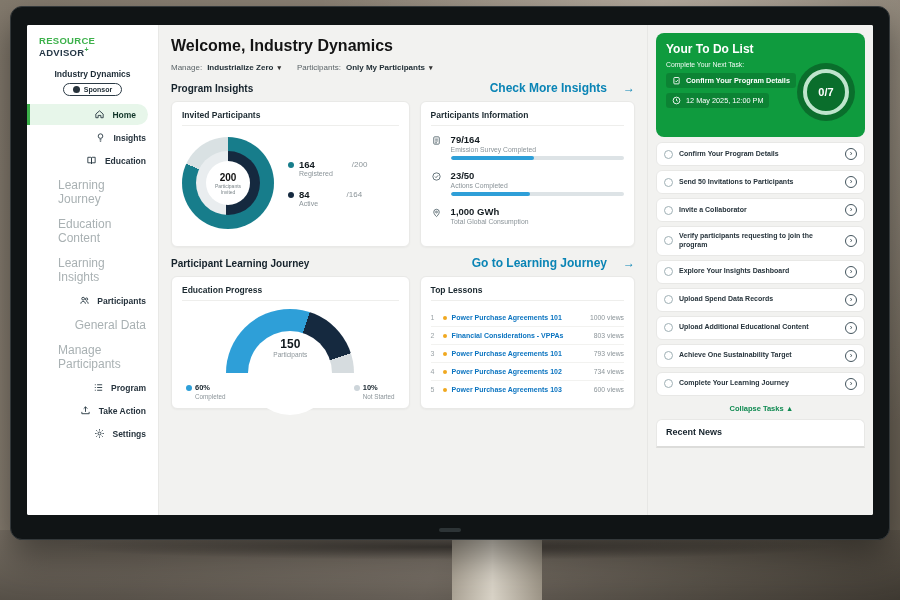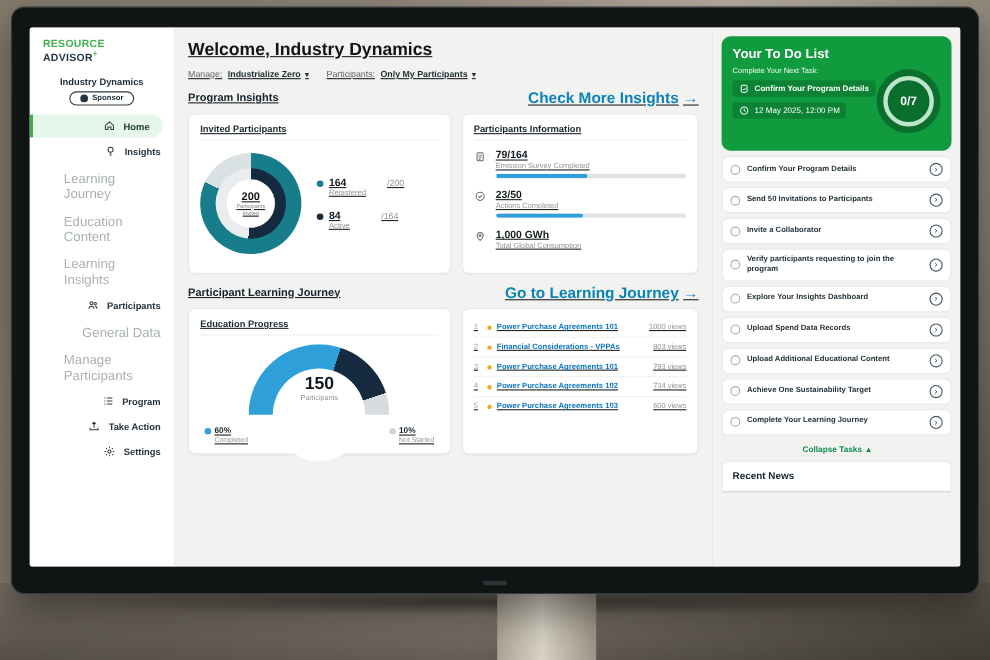--- a/index.html
+++ b/index.html
@@ -38,29 +38,29 @@
   .nav { display:flex; flex-direction:column; gap:2px; }
   .nav-item { display:flex; align-items:center; gap:7px; padding:4.5px 12px; font-weight:bold;
     font-size:8.5px; color:#26333d; cursor:pointer;justify-content:flex-end; }
   .nav-item.sub { padding-left:31px; color:#a9b1b3; font-weight:normal; font-size:12px; }
   .nav-item.active { background:#e7f6ea; border-left:3px solid #3db14b; padding-left:9px;
     border-radius:0 12px 12px 0; margin-right:10px; color:#12362a; }
   .nicon { width:12px; height:12px; display:flex; align-items:center; justify-content:center; color:#2a3a44; flex:none; }
   .nicon svg, .iicon svg, .wicon svg { display:block; }
 
   
-  .main { flex:1; background:#f2f2f0; padding:10px 12px; overflow:hidden;text-decoration:underline; }
+  .main { flex:1; background:#f2f2f0; padding:10px 12px; overflow:hidden; }
   .h1 { font-size:16px; font-weight:bold; color:#141414; margin:2px 0 8px; }
   .filters { display:flex; align-items:center; gap:16px; font-size:8px; color:#5b6468; margin-bottom:2px; }
   .fgroup { display:flex; align-items:center; gap:5px; }
   .dd { display:flex; align-items:center; gap:4px; font-weight:bold; color:#1d2b33; cursor:pointer; }
   .caret { font-size:7px; color:#333; }
   .secrow { display:flex; justify-content:space-between; align-items:center; margin:9px 0 6px; }
   .sectitle { font-size:10px; font-weight:bold; color:#15222b; }
-  .seclink { font-size:14px; font-weight:bold; color:#0a84b5; display:flex; gap:4px; align-items:center; cursor:pointer; }
+  .seclink { font-size:12px; font-weight:bold; color:#0a84b5; display:flex; gap:16px; align-items:center; cursor:pointer; }
   .cards { display:flex; gap:10px; }
   .card { background:#fff; border:1px solid #e9e9e7; border-radius:6px; padding:8px 10px;
     box-shadow:0 1px 2px rgba(0,0,0,.04); }
   .card-title { font-size:8.5px; font-weight:bold; color:#1b2930; padding-bottom:5px;
     border-bottom:1px solid #eeeeec; margin-bottom:8px; }
   .invited, .edu { flex:1.12; } .infocard, .lessons { flex:1; }
 
   .donut-row { display:flex; align-items:center; gap:14px; padding:3px 0 2px; }
   .donut { width:92px; height:92px; border-radius:50%; flex:none;
     background:conic-gradient(#177d8b 0 295deg, #d9e1e3 295deg 360deg);
@@ -88,21 +88,21 @@
   .ibar { height:4px; background:#dde3e6; border-radius:2px; overflow:hidden; }
   .ifill { height:100%; background:#2e9fd8; border-radius:2px; }
   .w48 { width:48%; } .w46 { width:46%; }
 
   .gauge-wrap { position:relative; width:128px; height:66px; margin:4px auto 2px; }
   .gauge { position:absolute; left:0; top:0; width:128px; height:64px; overflow:hidden; }
   .gauge-c { width:128px; height:128px; border-radius:50%;
     background:conic-gradient(from 270deg, #2e9fd8 0 108deg, #15293f 108deg 162deg, #d6dcdf 162deg 180deg, transparent 180deg); }
   .gauge-hole { position:absolute; left:22px; top:22px; width:84px; height:84px; border-radius:50%; background:#fff; }
   .gauge-text { position:absolute; left:0; right:0; top:28px; text-align:center; }
-  .gv { font-size:16px; font-weight:bold; color:#10181d; }
+  .gv { font-size:12px; font-weight:bold; color:#10181d; }
   .gl { font-size:6.5px; color:#8b9499; }
   .glegend { display:flex; justify-content:space-between; padding:6px 4px 0; }
   .grow { display:flex; align-items:center; gap:3px; font-size:7.5px; font-weight:bold; color:#15222b; }
   .glab { font-size:6.3px; color:#8b9499; margin-left:9px; margin-top:1px; }
 
   .lesson { display:flex; align-items:center; gap:5px; padding:5px 0; border-bottom:1px solid #f2f2f0; }
   .lesson:last-child { border-bottom:none; }
   .rank { font-size:7px; color:#9aa2a6; width:7px; flex:none; }
   .bullet { width:4px; height:4px; border-radius:50%; background:#f0a81f; flex:none; }
   .ltitle { font-size:7px; color:#0b74c0; font-weight:bold; cursor:pointer; }
@@ -169,20 +169,28 @@
           </div>
           <div class="nav-item">
             <span class="nicon">
                 <svg width="11" height="11" viewBox="0 0 24 24" fill="none" stroke="currentColor" stroke-width="2">
                   <circle cx="12" cy="9" r="5"></circle>
                   <path d="M10 17h4M10.5 20h3"></path>
                 </svg>
               </span>
             <span>Insights</span>
           </div>
+          <div class="nav-item">
+            <span class="nicon">
+                <svg width="11" height="11" viewBox="0 0 24 24" fill="none" stroke="currentColor" stroke-width="2">
+                  <path d="M4 5h6a2 2 0 0 1 2 2v12a2 2 0 0 0-2-2H4zM20 5h-6a2 2 0 0 0-2 2v12a2 2 0 0 1 2-2h6z"></path>
+                </svg>
+              </span>
+            <span>Education</span>
+          </div>
           <div class="nav-item sub">
             <span>Learning Journey</span>
           </div>
           <div class="nav-item sub">
             <span>Education Content</span>
           </div>
           <div class="nav-item sub">
             <span>Learning Insights</span>
           </div>
           <div class="nav-item">
@@ -379,20 +387,21 @@
                 <div class="grow">
                     <span class="ldot pale"></span>
                     <span>10%</span>
                   </div>
                 <div class="glab">Not Started</div>
               </div>
             </div>
           </div>
 
           <div class="card lessons">
+            <div class="card-title">Top Lessons</div>
             <div class="lesson">
               <span class="rank">1</span>
               <span class="bullet"></span>
               <span class="ltitle">Power Purchase Agreements 101</span>
               <span class="lviews">1000 views</span>
             </div>
             <div class="lesson">
               <span class="rank">2</span>
               <span class="bullet"></span>
               <span class="ltitle">Financial Considerations - VPPAs</span>

